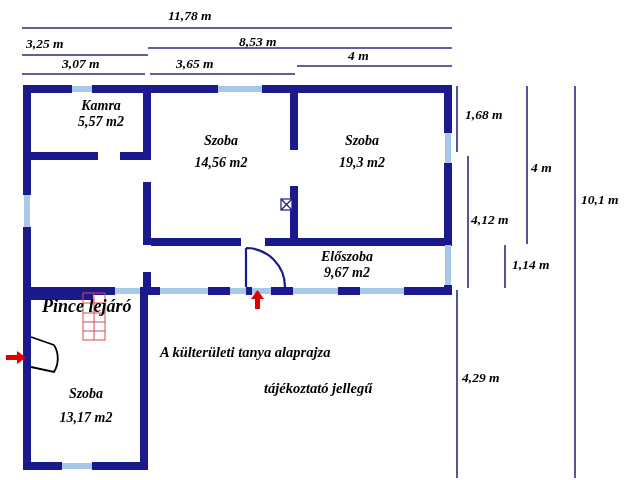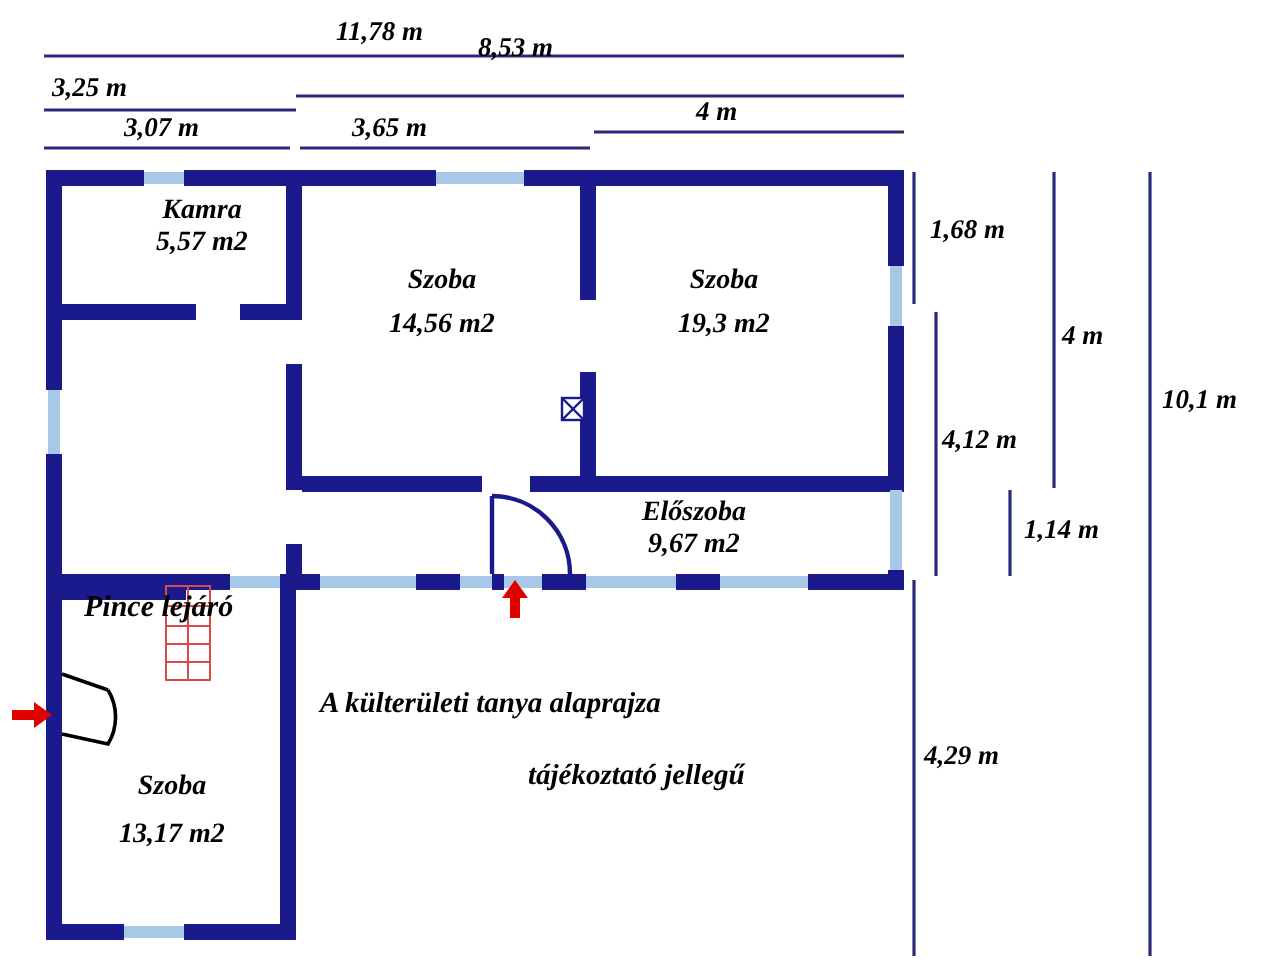--- a/index.html
+++ b/index.html
@@ -37,21 +37,21 @@
   }
   .room-lbl {
     font-size: 14px;
     text-align: center;
   }
   .room-lbl .l2 { display: block; }
   .note-lbl {
     font-size: 14.5px;
   }
   .pince-lbl {
-    font-size: 15px;
+    font-size: 18px;
     text-align: center;
   }
 </style>
 </head>
 <body>
 
 <div id="plan">
 
   <svg width="640" height="480" viewBox="0 0 640 480">
 
@@ -164,21 +164,21 @@
       </g>
       <g>
         <rect x="255" y="296" width="5" height="13"></rect>
         <polygon points="251,299 257.5,290 264,299"></polygon>
       </g>
     </g>
 
   </svg>
 
   <div class="lbl dim-lbl" style="left:168px; top:8px;">11,78 m</div>
-  <div class="lbl dim-lbl" style="left:239px; top:16px;">8,53 m</div>
+  <div class="lbl dim-lbl" style="left:239px; top:34px;">8,53 m</div>
   <div class="lbl dim-lbl" style="left:26px; top:36px;">3,25 m</div>
   <div class="lbl dim-lbl" style="left:62px; top:56px;">3,07 m</div>
   <div class="lbl dim-lbl" style="left:176px; top:56px;">3,65 m</div>
   <div class="lbl dim-lbl" style="left:348px; top:48px;">4 m</div>
 
   <div class="lbl dim-lbl" style="left:465px; top:107px;">1,68 m</div>
   <div class="lbl dim-lbl" style="left:471px; top:212px;">4,12 m</div>
   <div class="lbl dim-lbl" style="left:531px; top:160px;">4 m</div>
   <div class="lbl dim-lbl" style="left:512px; top:257px;">1,14 m</div>
   <div class="lbl dim-lbl" style="left:462px; top:370px;">4,29 m</div>

